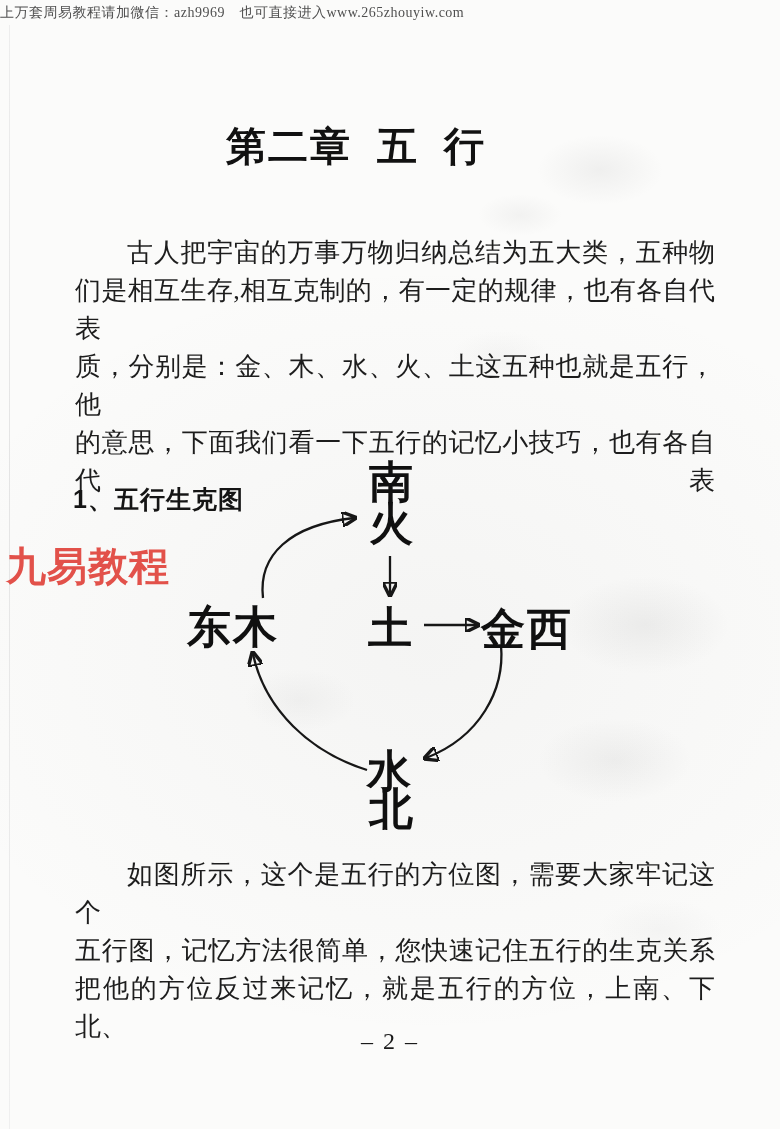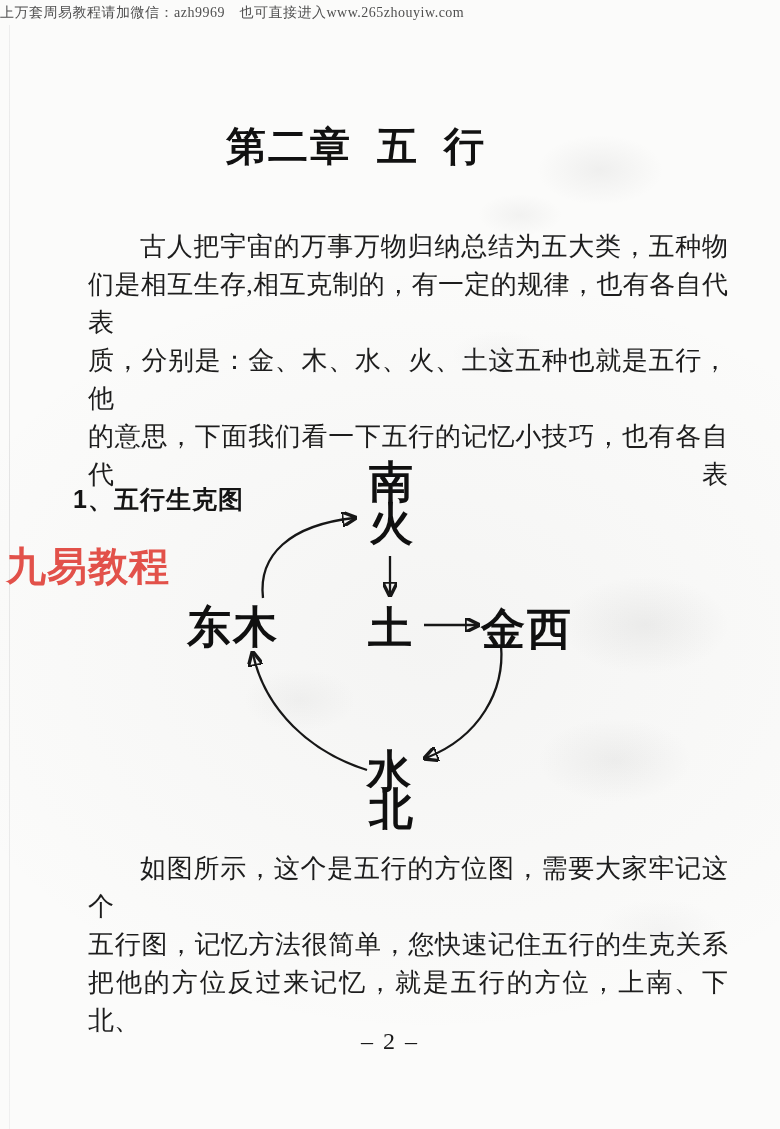--- a/index.html
+++ b/index.html
@@ -44,21 +44,21 @@
     letter-spacing:.5px;
   }
   .title{
     position:absolute;left:0;top:118px;width:704px;margin:4px;
     text-align:center;
     font-family:"Liberation Sans","DejaVu Sans",sans-serif;
     font-weight:900;font-size:40px;line-height:48px;
     color:#111;
     word-spacing:12px;letter-spacing:2px;
   }
-  .para{position:absolute;left:88px;width:640px;}
+  .para{position:absolute;left:75px;width:640px;margin-top:6px;}
   .para1{top:228px;}
   .para2{top:850px;}
   .line{
     font-size:26px;line-height:38px;
     color:var(--ink);
     text-align:justify;text-align-last:justify;
     white-space:normal;
   }
   .line.first{text-indent:2em;}
   .line.last{text-align-last:left;}

